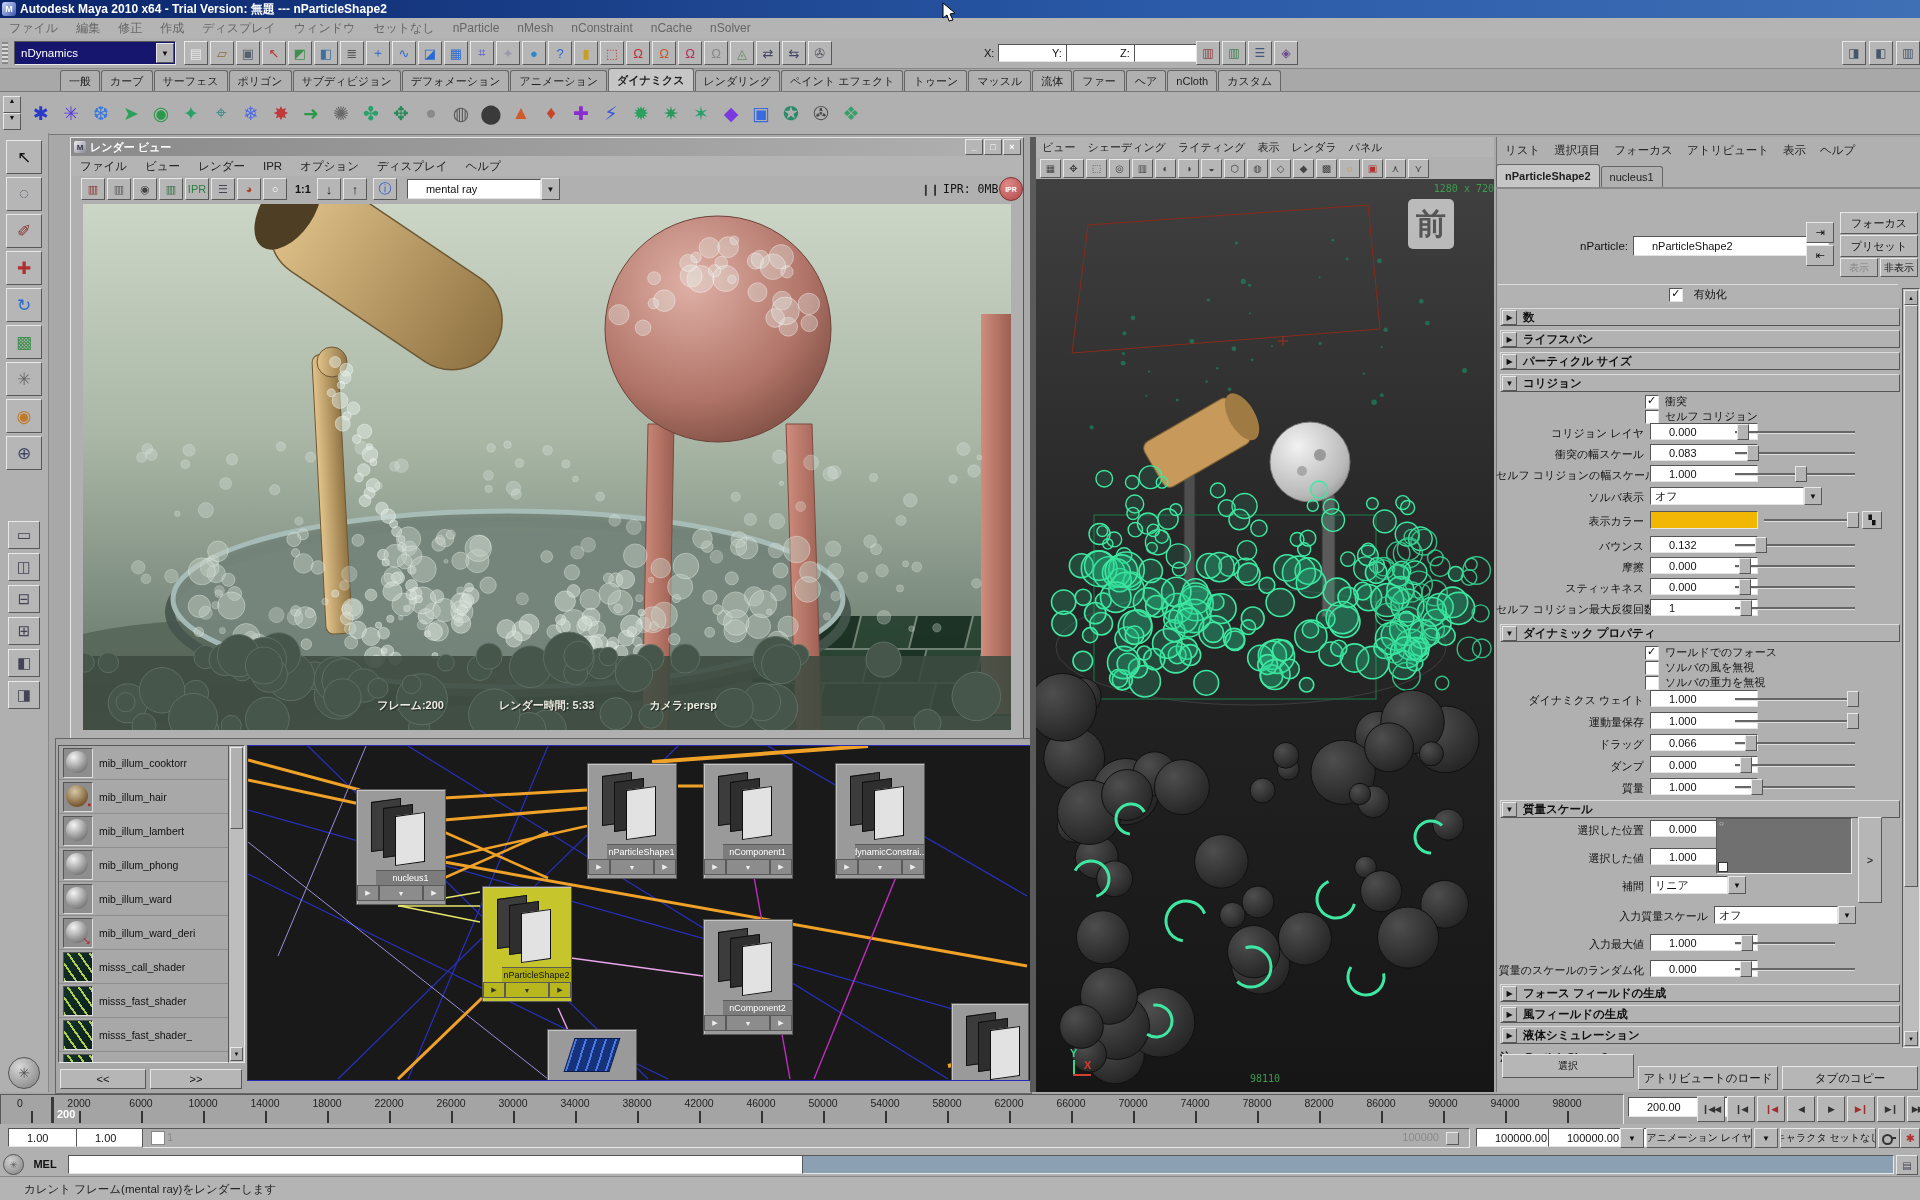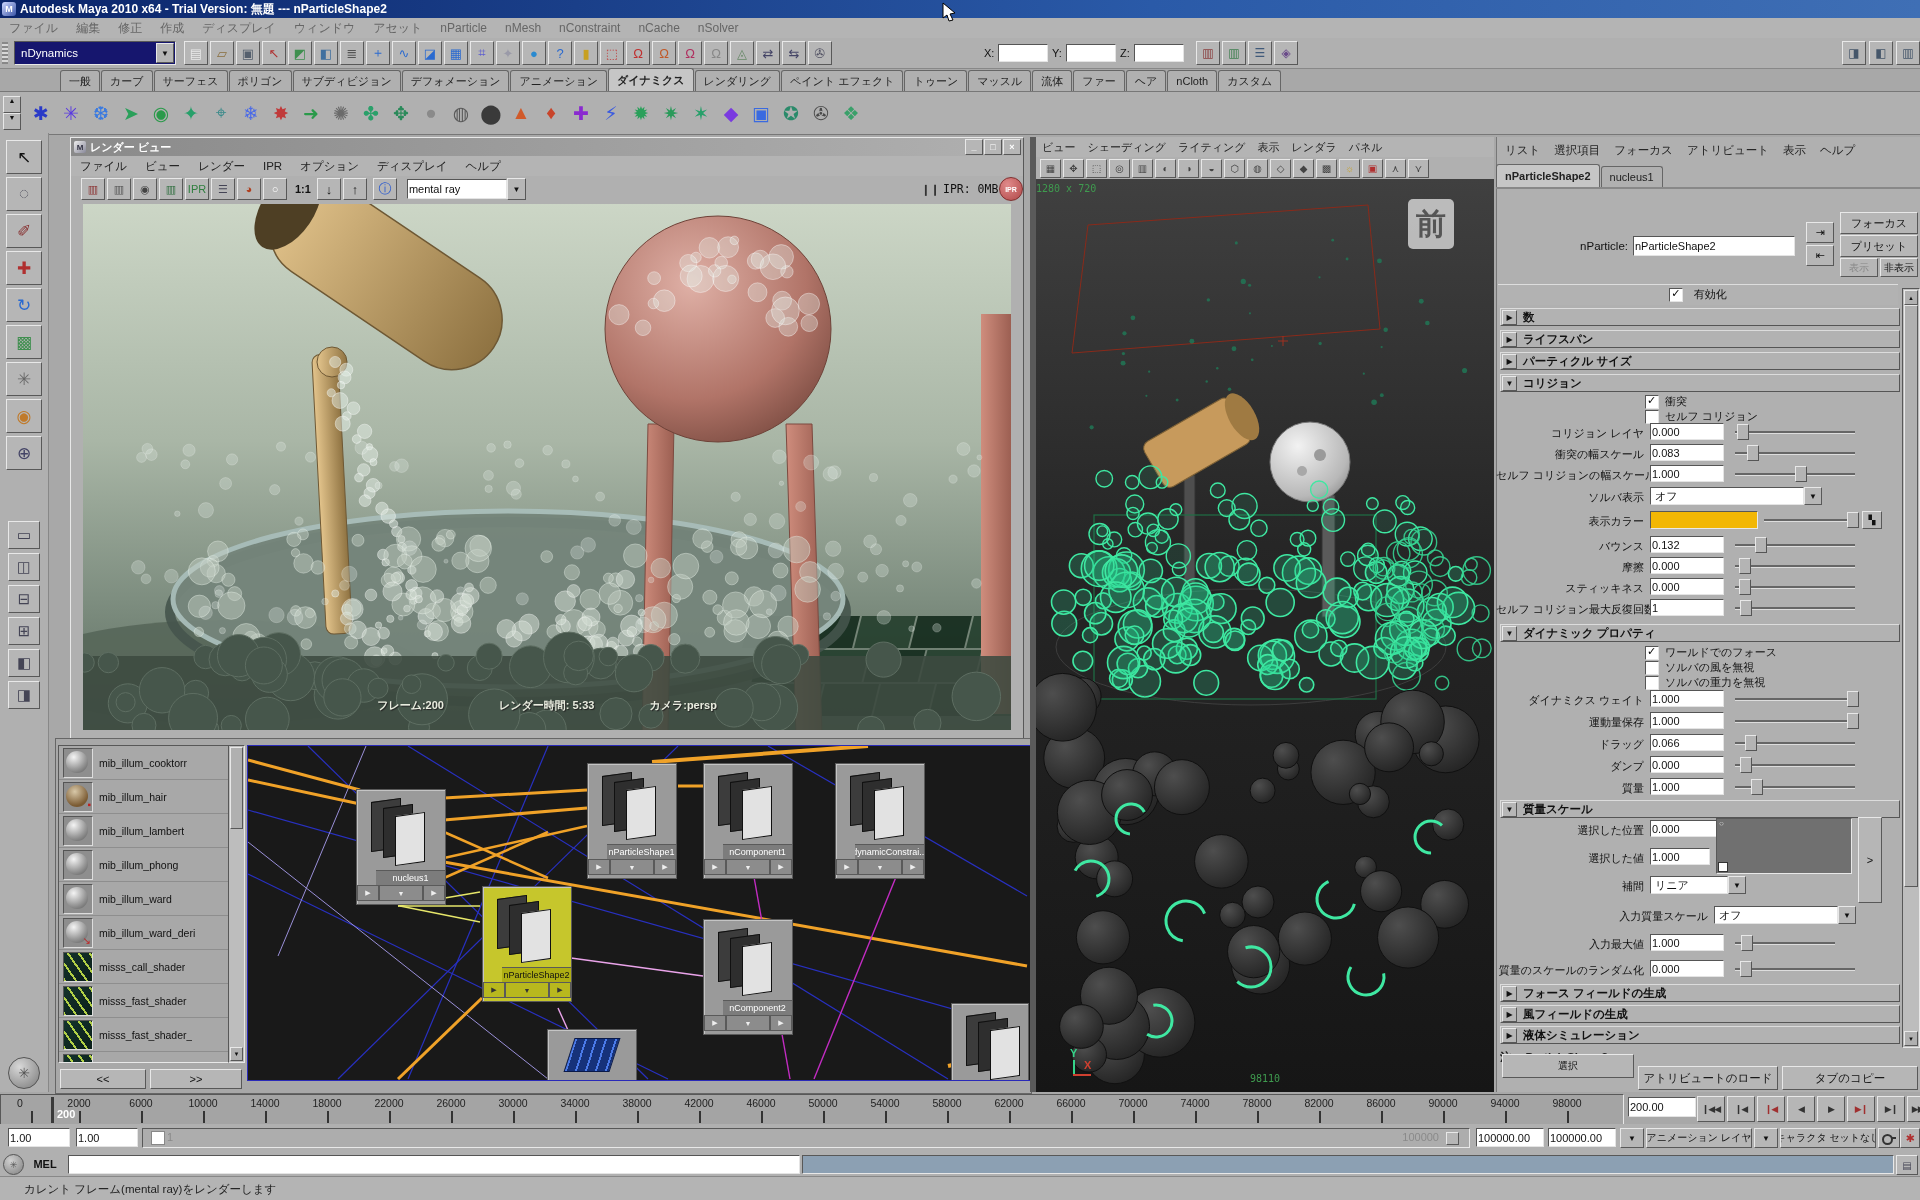--- a/index.html
+++ b/index.html
@@ -3,21 +3,21 @@
 <meta charset="utf-8">
 <style>
   html,body{margin:0;padding:0;background:#6e6e6e;}
   #app{position:relative;width:1920px;height:1200px;background:#a8a8a8;
        font-family:"Liberation Sans","DejaVu Sans",sans-serif;overflow:hidden;color:#111;}
   .abs{position:absolute;}
   .bo{border:1px solid;border-color:#e8e8e8 #585858 #585858 #e8e8e8;}
   .bi{border:1px solid;border-color:#585858 #e8e8e8 #e8e8e8 #585858;}
   .btn{background:#b6b6b6;display:flex;align-items:center;justify-content:center;cursor:default;}
   .fld{background:#fff;border:1px solid;border-color:#555 #e4e4e4 #e4e4e4 #555;font-size:11px;
-       display:flex;align-items:center;padding:0 1px;white-space:nowrap;overflow:hidden;}
+       display:flex;align-items:center;padding:0 18px;white-space:nowrap;overflow:hidden;}
   .ico{display:flex;align-items:center;justify-content:center;}
   
   #titlebar{left:0;top:0;width:1920px;height:18px;background:linear-gradient(90deg,#0a246a,#2a5aa8 60%,#3f6fb5);
             display:flex;align-items:center;color:#fff;font-size:12px;font-weight:bold;}
   
   .menurow{display:flex;align-items:center;}
   .mi{padding:1px 9px;font-size:12px;white-space:nowrap;}
   
   .stab{height:20px;padding:0 8px;font-size:11px;display:flex;align-items:center;background:#b0b0b0;
         border:1px solid #666;border-bottom:none;border-radius:3px 3px 0 0;margin-right:1px;color:#222;}
@@ -101,21 +101,21 @@
   </div>
 
   <div class="abs menurow" style="left:0;top:18px;width:1920px;height:20px;background:#b4b4b4;color:#666;">
 
   <span class="mi">ファイル</span>
       <span class="mi">編集</span>
       <span class="mi">修正</span>
       <span class="mi">作成</span>
       <span class="mi">ディスプレイ</span>
       <span class="mi">ウィンドウ</span>
-      <span class="mi">アセット</span>
+      <span class="mi">セットなし</span>
       <span class="mi">nParticle</span>
       <span class="mi">nMesh</span>
       <span class="mi">nConstraint</span>
       <span class="mi">nCache</span>
       <span class="mi">nSolver</span>
     </div>
 
   <div class="abs" style="left:0;top:38px;width:1920px;height:30px;background:#b0b0b0;border-bottom:1px solid #888;">
     <div class="abs" style="left:2px;top:4px;width:6px;height:22px;background:repeating-linear-gradient(0deg,#888 0 2px,#d8d8d8 2px 4px);"></div>
     <div class="abs bi" style="left:14px;top:3px;width:160px;height:22px;background:#16166e;display:flex;align-items:center;">
@@ -1247,21 +1247,21 @@
           <circle cx="217.682785987854" cy="772.6770758628845" r="26.136443316936493" fill="url(#dsph)" stroke="#101010"></circle>
           <circle cx="55" cy="700" r="18" fill="none" stroke="#3fe8a2" stroke-width="3" stroke-dasharray="62 42" transform="rotate(234.2931032180786 55 700)"></circle>
           <circle cx="150" cy="742" r="20" fill="none" stroke="#3fe8a2" stroke-width="3" stroke-dasharray="62 42" transform="rotate(159.51036930084229 150 742)"></circle>
           <circle cx="300" cy="720" r="19" fill="none" stroke="#3fe8a2" stroke-width="3" stroke-dasharray="62 42" transform="rotate(59.06151294708252 300 720)"></circle>
           <circle cx="395" cy="658" r="16" fill="none" stroke="#3fe8a2" stroke-width="3" stroke-dasharray="62 42" transform="rotate(89.87250924110413 395 658)"></circle>
           <circle cx="95" cy="640" r="15" fill="none" stroke="#3fe8a2" stroke-width="3" stroke-dasharray="62 42" transform="rotate(93.96383285522461 95 640)"></circle>
           <circle cx="215" cy="788" r="20" fill="none" stroke="#3fe8a2" stroke-width="3" stroke-dasharray="62 42" transform="rotate(314.37429428100586 215 788)"></circle>
           <circle cx="330" cy="798" r="18" fill="none" stroke="#3fe8a2" stroke-width="3" stroke-dasharray="62 42" transform="rotate(15.20833969116211 330 798)"></circle>
           <circle cx="120" cy="842" r="16" fill="none" stroke="#3fe8a2" stroke-width="3" stroke-dasharray="62 42" transform="rotate(260.3380501270294 120 842)"></circle>
         </svg>
-      <div class="abs gtx" style="left:0;top:4px;width:100%;text-align:left;">1280 x 720</div>
+      <div class="abs gtx" style="left:0;top:4px;width:100%;text-align:right;">1280 x 720</div>
       <div class="abs ico" style="left:372px;top:20px;width:46px;height:50px;background:rgba(198,198,198,0.92);border-radius:5px;color:#555;font-size:30px;font-weight:bold;">前</div>
       <div class="abs" style="left:28px;top:872px;width:40px;height:36px;">
         <span style="position:absolute;left:6px;top:-4px;color:#35d58a;font-size:11px;font-weight:bold;">Y</span>
         <span style="position:absolute;left:9px;top:9px;width:2px;height:16px;background:#35d58a;"></span>
         <span style="position:absolute;left:9px;top:23px;width:18px;height:2px;background:#d04030;"></span>
         <span style="position:absolute;left:20px;top:8px;color:#d04030;font-size:11px;font-weight:bold;">X</span>
       </div>
       <div class="abs gtx" style="left:0;top:894px;width:100%;text-align:center;">98110</div>
     </div>
   </div>

